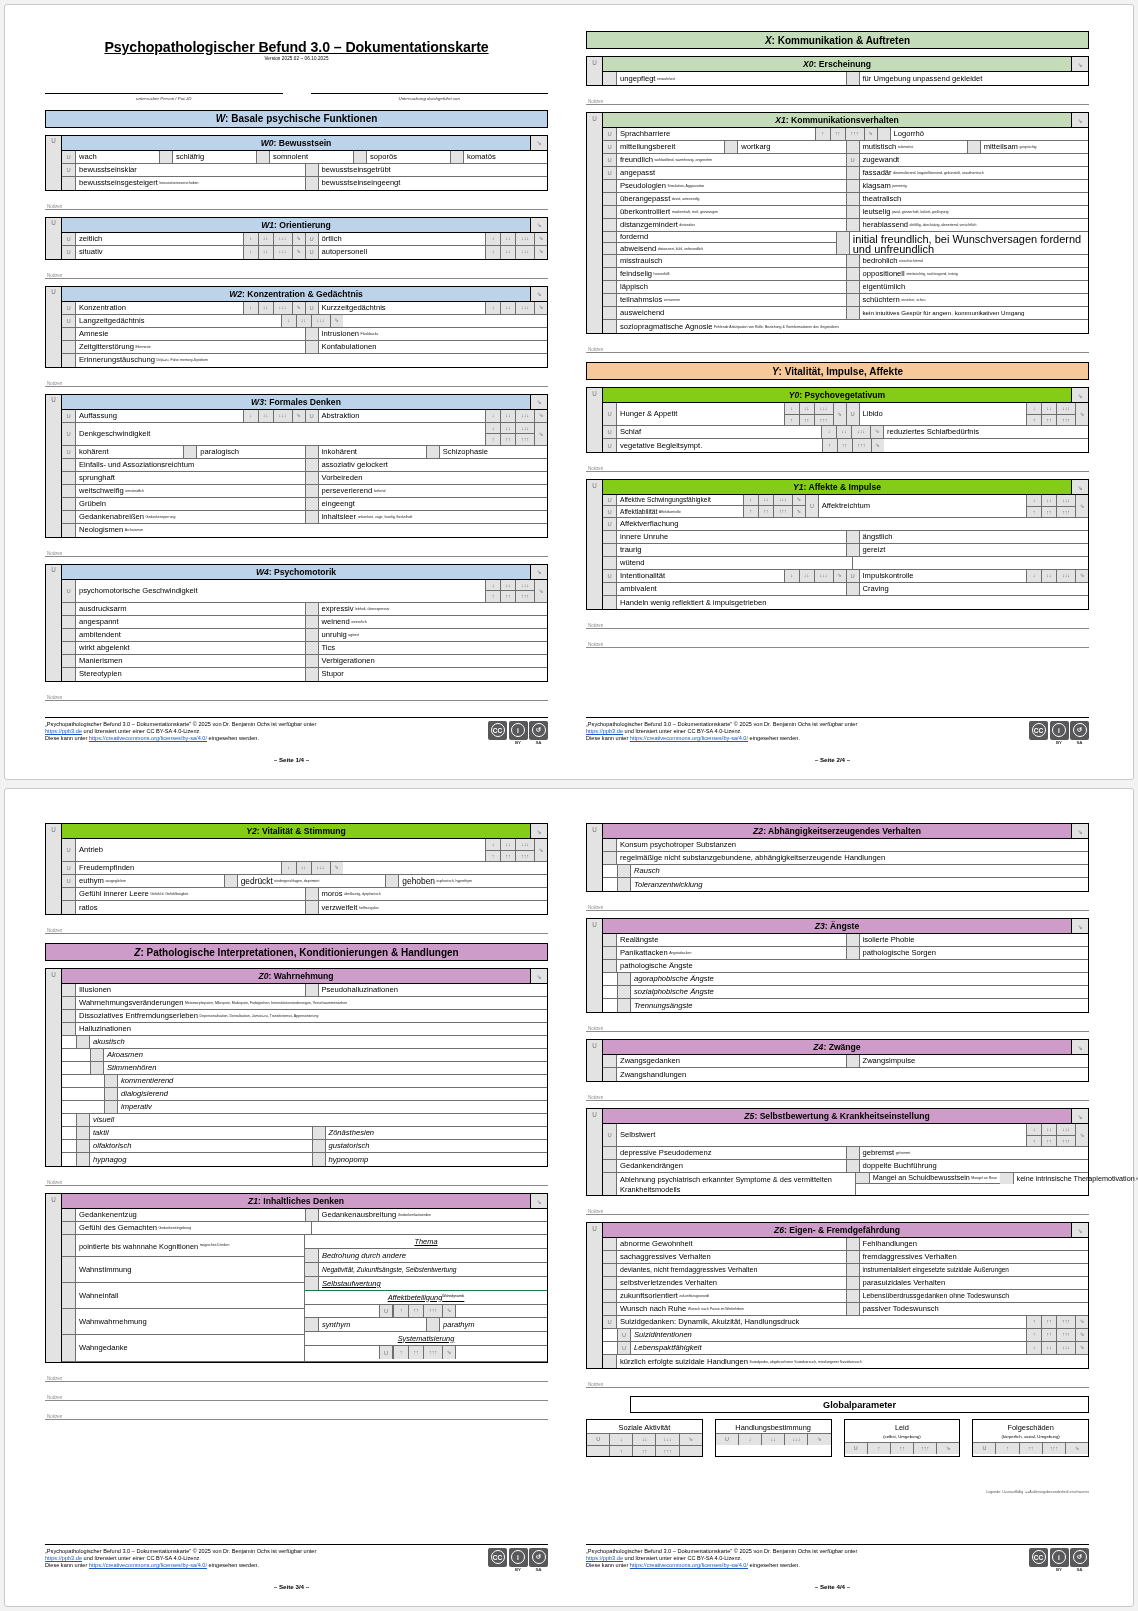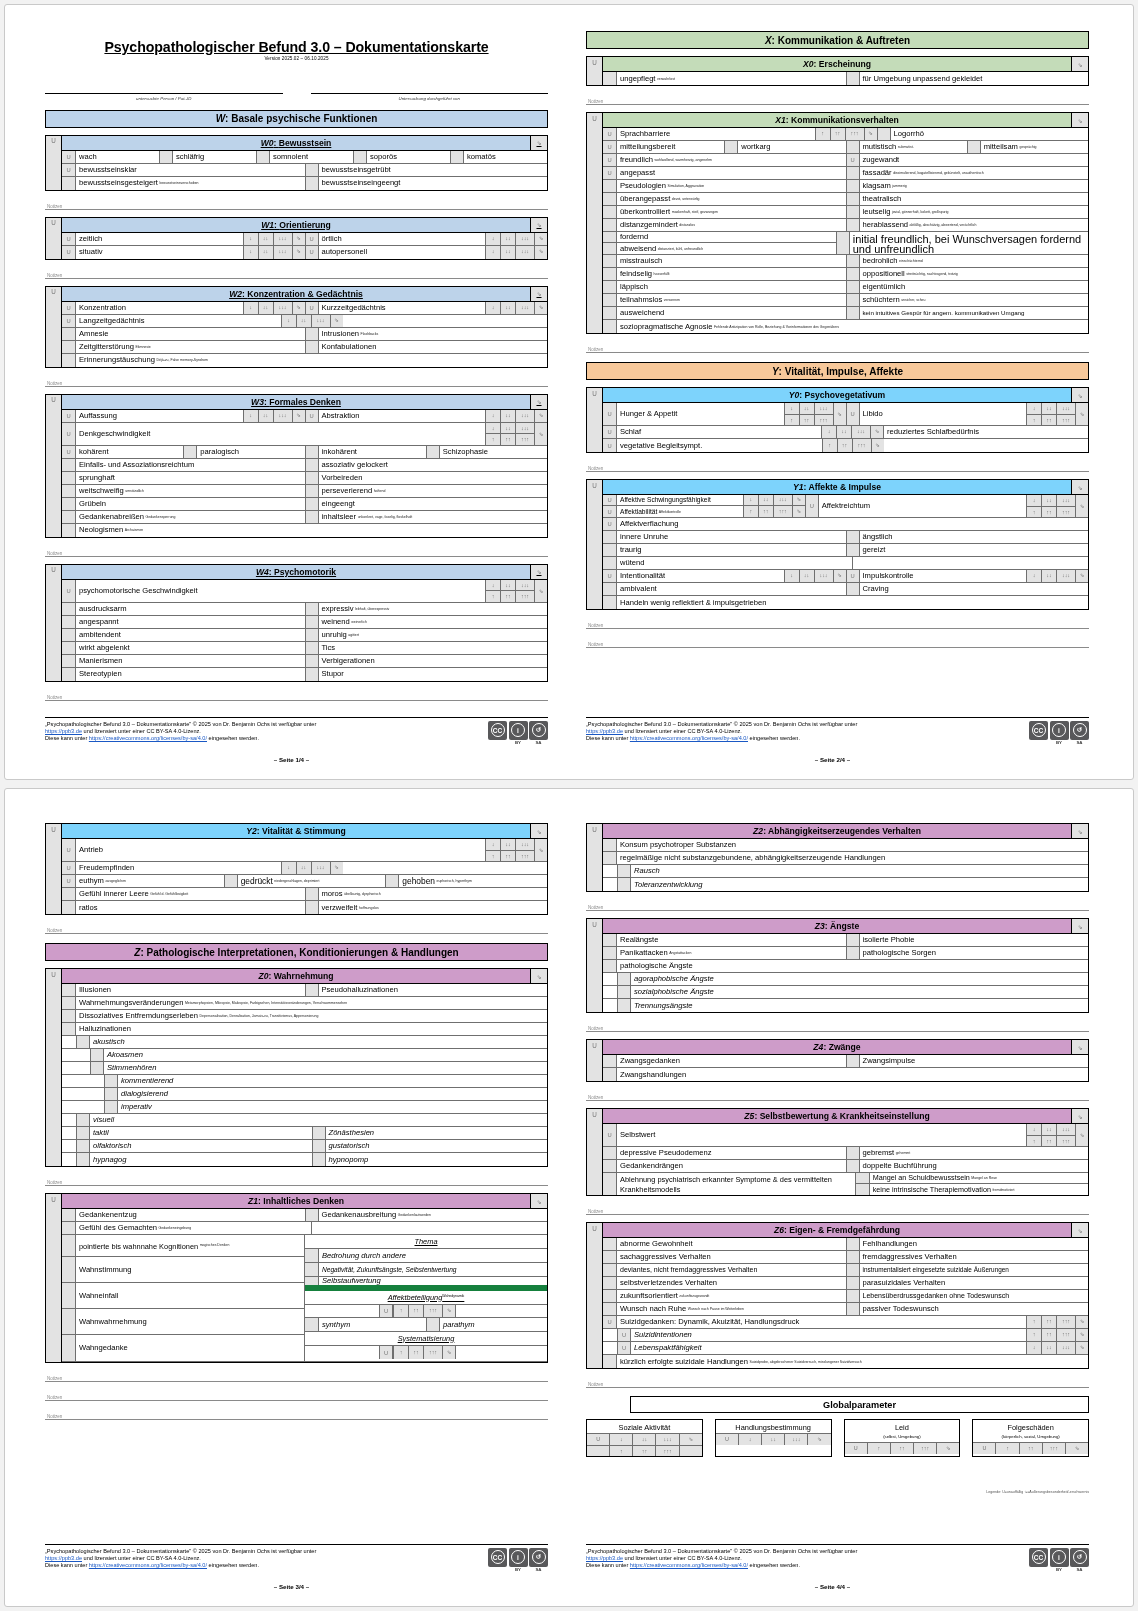--- a/index.html
+++ b/index.html
@@ -73,23 +73,23 @@
     border-bottom:1px solid #000;
   }
   .mod-title {
     flex:1; text-align:center; font-size:8.6px; font-weight:bold; padding:2px 0;
   }
   .mod-title i { font-style:italic; }
   .mod-na {
     width:17px; flex:0 0 17px; border-left:1px solid #000; background:#e3e3e3;
     font-size:6px; color:#767676; display:flex; align-items:center; justify-content:center;
   }
-  .head-w { background:#bdd3ea;text-decoration:underline; }
+  .head-w { background:#bdd3ea; }
   .head-x { background:#c4dcb9; }
-  .head-y { background:#7dd3fc; }
+  .head-y { background:#84cc16; }
   .head-z { background:#ce9cc9; }
 
   
   .r { display:flex; border-bottom:1px solid #6f6f6f; min-height:13px; }
   .r:last-child { border-bottom:none; }
   .cb {
     width:14px; flex:0 0 14px; background:#e3e3e3; border-right:1px solid #6f6f6f;
     font-size:5.8px; color:#767676; display:flex; align-items:center; justify-content:center;
   }
   .lbl {
@@ -1246,21 +1246,21 @@
               <div style="flex:1 1 0; min-width:0; display:flex; flex-direction:column; border-left:1px solid #6f6f6f;">
                 <div class="subhdr" style="border-bottom:1px solid #6f6f6f; height:14px;">Thema</div>
                 <div style="display:flex; height:14px; border-bottom:1px solid #6f6f6f;">
                   <div class="cb"></div>
                   <div class="lbl it">Bedrohung durch andere</div>
                 </div>
                 <div style="display:flex; height:14px; border-bottom:1px solid #6f6f6f;">
                   <div class="cb"></div>
                   <div class="lbl it" style="font-size:6.6px;">Negativität, Zukunftsängste, Selbstentwertung</div>
                 </div>
-                <div style="display:flex; height:14px; border-bottom:6px solid #15803d;">
+                <div style="display:flex; height:14px; border-bottom:1px solid #15803d;text-decoration:underline;">
                   <div class="cb"></div>
                   <div class="lbl it">Selbstaufwertung</div>
                 </div>
                 <div class="subhdr" style="border-bottom:1px solid #6f6f6f; height:14px;"><span>Affektbeteiligung</span><sup>Wahndynamik</sup></div>
                 <div style="display:flex; height:13px; border-bottom:1px solid #6f6f6f; justify-content:center;">
                   <div class="cb" style="border-left:1px solid #6f6f6f;">U</div>
                   <div class="sc">
                     <div class="s">↑</div>
                     <div class="s">↑↑</div>
                     <div class="s w3">↑↑↑</div>
@@ -1478,21 +1478,21 @@
             </div>
             <div class="r">
               <div class="cb"></div>
               <div class="lbl">Gedankendrängen</div>
               <div class="cb sep"></div>
               <div class="lbl">doppelte Buchführung</div>
             </div>
             <div class="r" style="min-height:22px">
               <div class="cb"></div>
               <div class="lbl" style="white-space:normal; line-height:9.6px; font-size:7.4px;">Ablehnung psychiatrisch erkannter Symptome &amp; des vermittelten Krankheitsmodells</div>
-              <div style="flex:1 1 0; min-width:0; display:flex; flex-direction:column; border-left:1px solid #6f6f6f;">
+              <div style="flex:1 1 0; min-width:0; display:flex; border-left:1px solid #6f6f6f;">
                 <div style="display:flex; height:11px; border-bottom:1px solid #6f6f6f;">
                   <div class="cb"></div>
                   <div class="lbl" style="font-size:7.2px;">
                       <span>Mangel an Schuldbewusstsein</span>
                       <sup>Mangel an Reue</sup>
                     </div>
                 </div>
                 <div style="display:flex; height:11px;">
                   <div class="cb"></div>
                   <div class="lbl" style="font-size:7.2px;">

